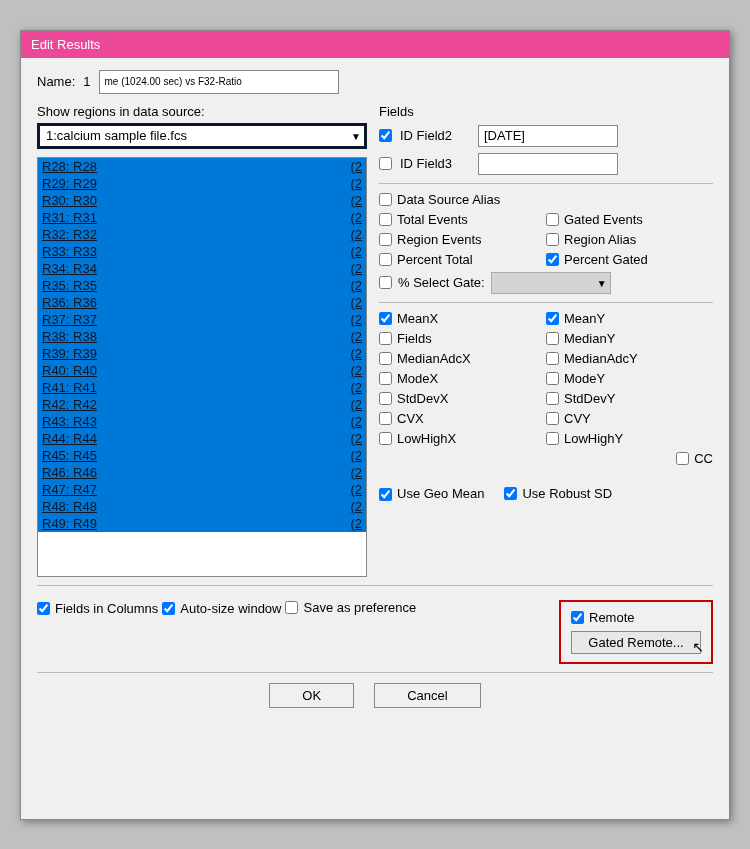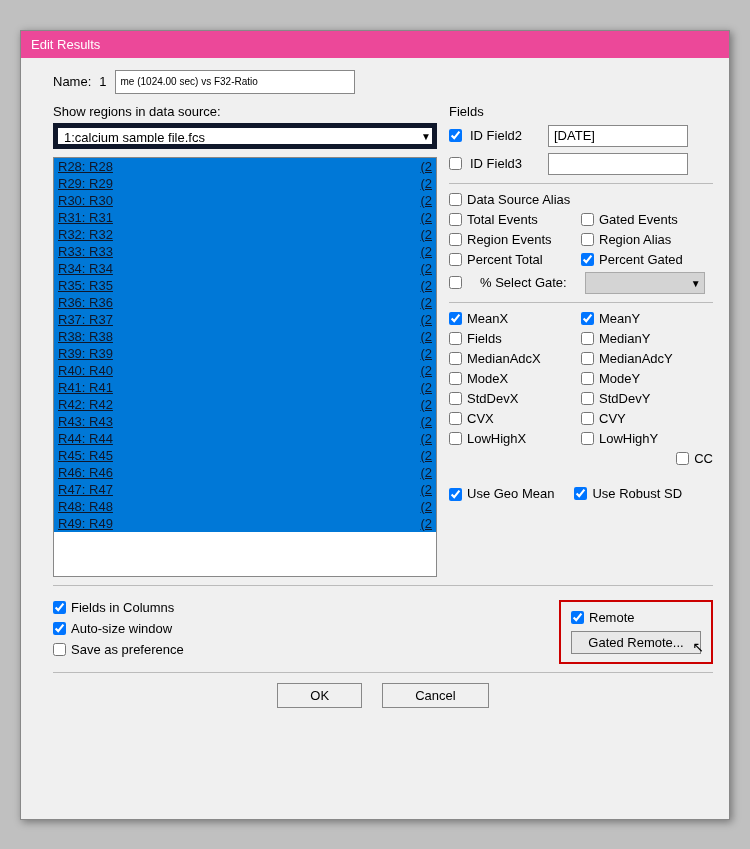--- a/index.html
+++ b/index.html
@@ -21,44 +21,44 @@
       min-height: 790px;
     }
     .title-bar {
       background: #ec4899;
       color: #fff;
       padding: 6px 10px;
       font-size: 13px;
       font-weight: normal;
     }
     .dialog-body {
-      padding: 12px 16px 10px 32px;
+      padding: 12px 16px 10px 16px;
     }
     .name-row { display: flex; align-items: center; gap: 8px; margin-bottom: 10px; }
     .name-input {
       border: 1px solid #888;
       background: #fff;
       padding: 2px 5px;
       height: 24px;
       width: 240px;
       font-size: 10px;
     }
     .main-content { display: flex; gap: 12px; }
-    .left-panel { width: 384px; flex-shrink: 0; }
+    .left-panel { width: 330px; flex-shrink: 0; }
     .right-panel { flex: 1; }
     .source-label { margin-bottom: 4px; font-size: 13px; }
     .source-select-wrap {
       position: relative;
       width: 100%;
       margin-bottom: 8px;
     }
     .source-select {
       width: 100%;
       height: 26px;
-      border: 5px solid #0f172a;
+      border: 3px solid #0f172a;
       background: #fff;
       padding: 2px 24px 2px 6px;
       font-size: 13px;
       appearance: none;
       -webkit-appearance: none;
     }
     .select-arrow {
       position: absolute;
       right: 6px;
       top: 50%;
@@ -97,36 +97,36 @@
       background: #fff;
       padding: 2px 5px;
       height: 22px;
       width: 140px;
       font-size: 13px;
     }
     .two-col { display: flex; gap: 0px; }
     .col-left { flex: 1; }
     .col-right { flex: 1; }
     .checkbox-with-label { display: flex; align-items: center; gap: 5px; margin-bottom: 5px; }
-    .pct-row { display: flex; align-items: center; gap: 18px; margin-bottom: 5px; }
+    .pct-row { display: flex; align-items: center; gap: 6px; margin-bottom: 5px; }
     .pct-select-wrap { position: relative; display: inline-block; }
     .pct-select {
       height: 22px;
       border: 1px solid #aaa;
       background: #d4d4d4;
       padding: 0 20px 0 5px;
       font-size: 13px;
       appearance: none;
       -webkit-appearance: none;
       width: 120px;
       color: #666;
     }
     .divider { border: none; border-top: 1px solid #bbb; margin: 8px 0; }
     .bottom-section { display: flex; justify-content: space-between; align-items: flex-start; padding-top: 6px; }
-    .bottom-left { display: flex; flex-direction: column; gap: 4px; }
+    .bottom-left { display: flex; flex-direction: row; gap: 4px; }
     .bottom-right {
       border: 2px solid #cc0000;
       padding: 8px 10px;
       background: #f0f0f0;
       display: flex;
       flex-direction: column;
       align-items: flex-start;
       gap: 6px;
     }
     .edit-remote-btn {

